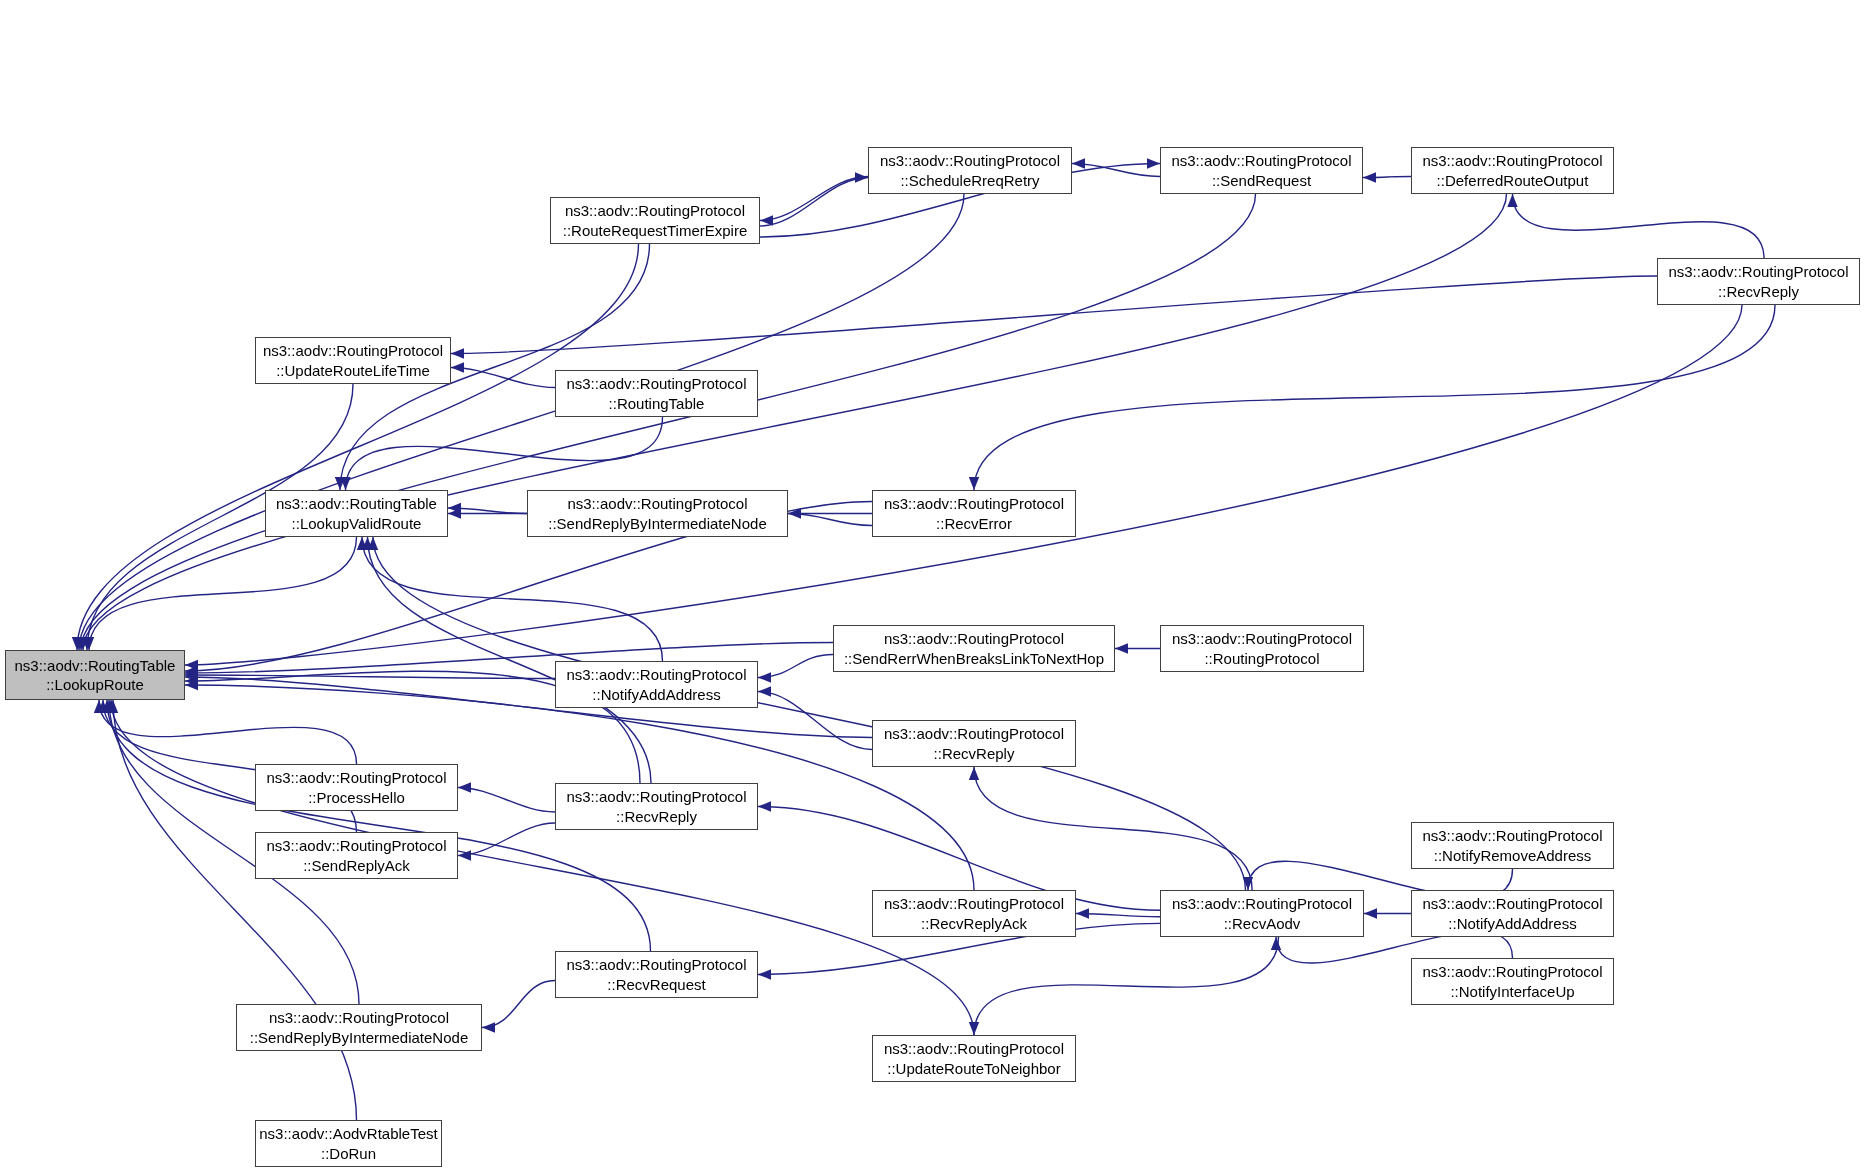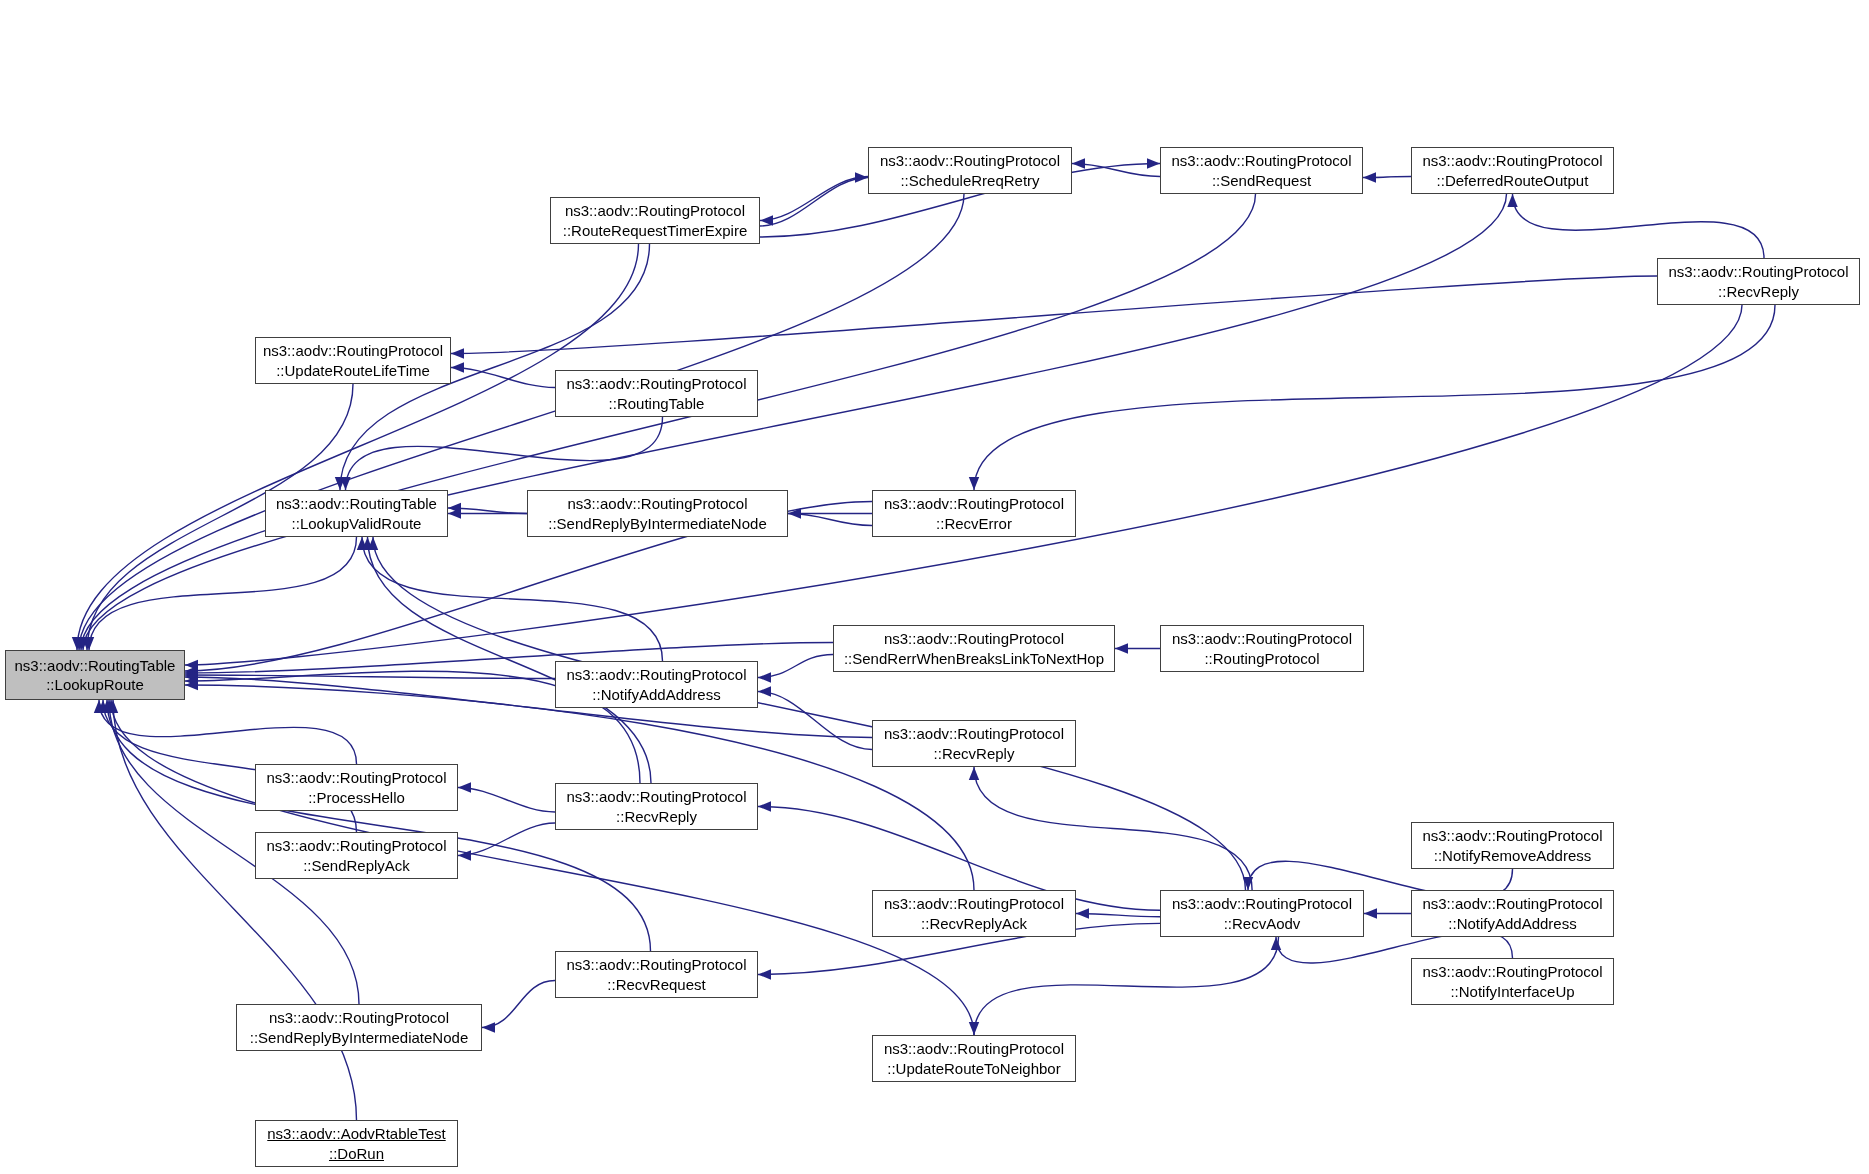--- a/index.html
+++ b/index.html
@@ -260,17 +260,17 @@
       <span class="l2">::RecvRequest</span>
     </div>
     <div class="node" style="left: 236px; top: 1004px; width: 246px; height: 47px;">
       <span class="l1">ns3::aodv::RoutingProtocol</span>
       <span class="l2">::SendReplyByIntermediateNode</span>
     </div>
     <div class="node" style="left: 872px; top: 1035px; width: 204px; height: 47px;">
       <span class="l1">ns3::aodv::RoutingProtocol</span>
       <span class="l2">::UpdateRouteToNeighbor</span>
     </div>
-    <div class="node" style="left: 255px; top: 1120px; width: 203px; height: 47px; text-decoration: underline;">
+    <div class="node" style="left: 255px; top: 1120px; width: 187px; height: 47px;">
       <span class="l1">ns3::aodv::AodvRtableTest</span>
       <span class="l2">::DoRun</span>
     </div>
   </div>
 
 </body></html>

